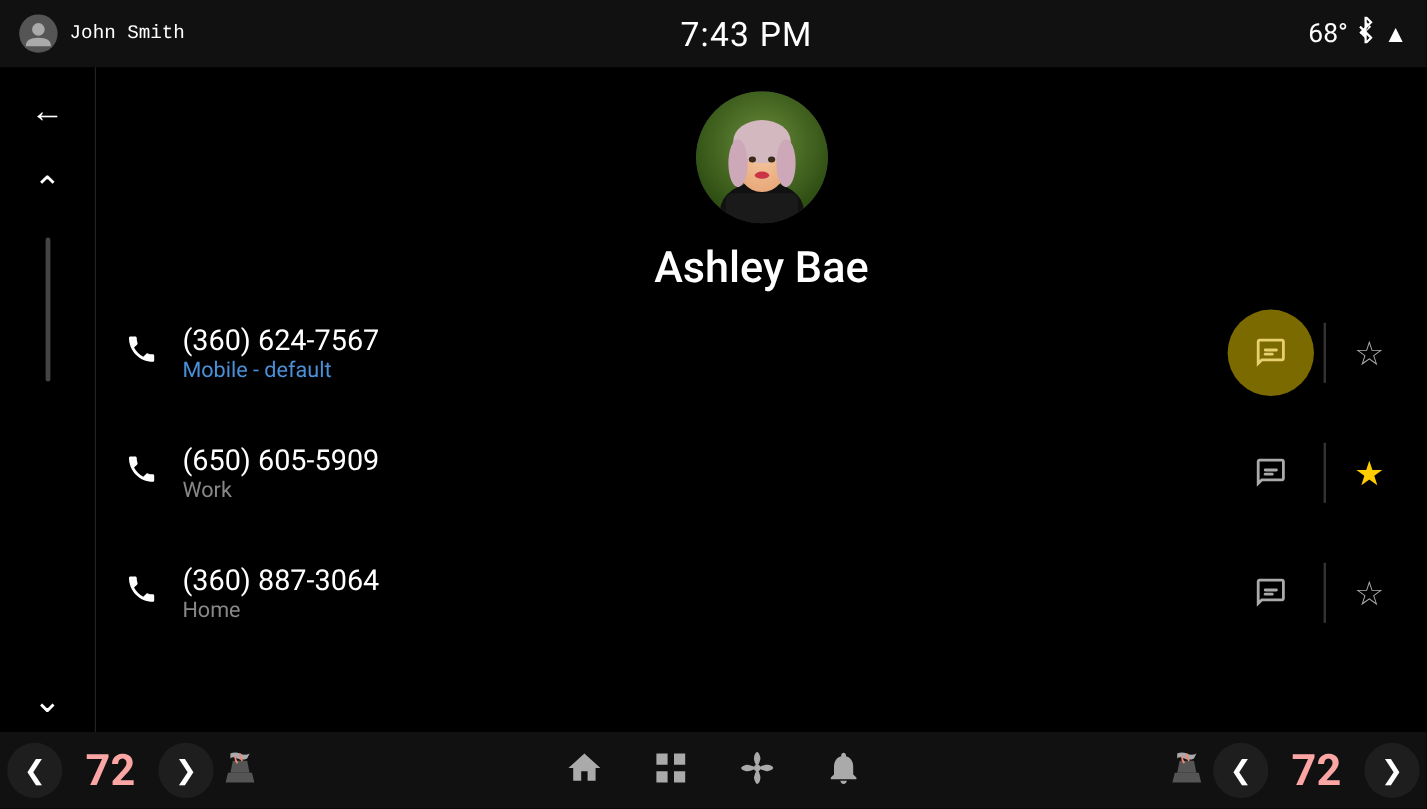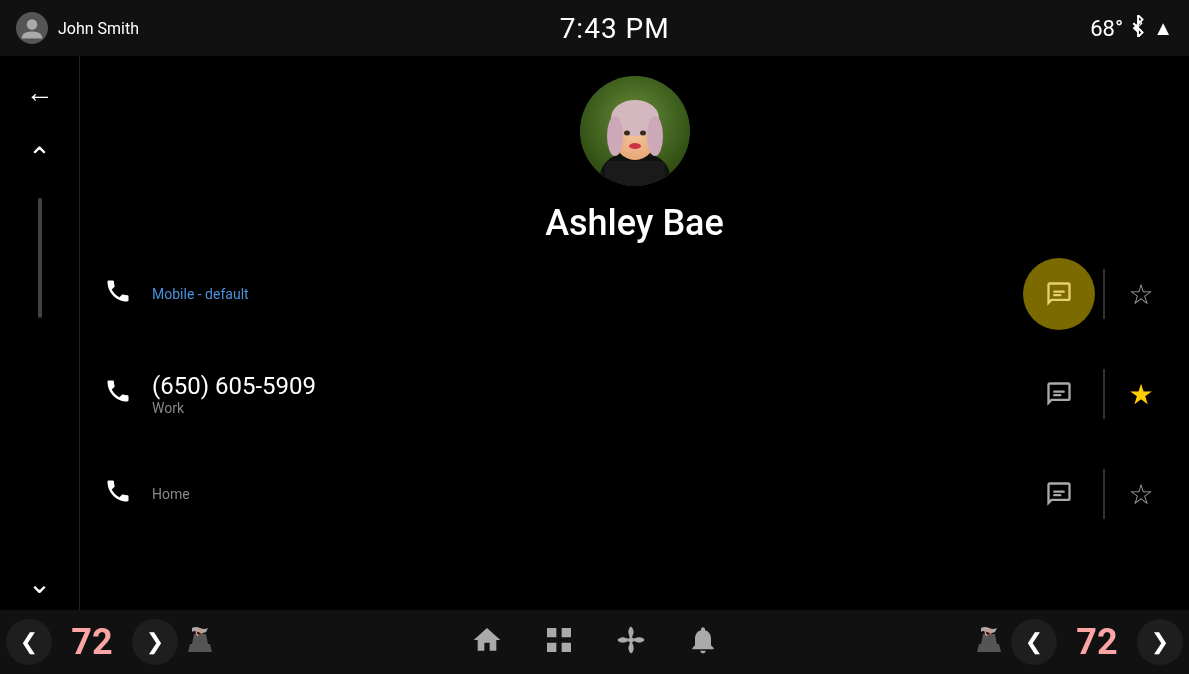--- a/index.html
+++ b/index.html
@@ -19,20 +19,21 @@
       align-items: center;
       justify-content: space-between;
       padding: 8px 16px;
       height: 56px;
       background: #111;
     }
     .status-left {
       display: flex;
       align-items: center;
       gap: 10px;
+      font-family: Liberation Mono, monospace;
     }
     .status-center {
       font-size: 28px;
       font-weight: 400;
       letter-spacing: 1px;
       text-align: right;
     }
     .status-right {
       display: flex;
       align-items: center;
@@ -135,21 +136,21 @@
     }
     .phone-info {
       flex: 1;
     }
     .phone-number {
       font-size: 24px;
       font-weight: 400;
       color: #fff;
     }
     .phone-type {
-      font-size: 14px;
+      font-size: 18px;
       color: #888;
     }
     .phone-type.default {
       color: #4a90d9;
     }
 
     
     .action-buttons {
       display: flex;
       align-items: center;
@@ -323,20 +324,21 @@
 
     <div class="phone-list">
 
       <div class="phone-entry">
         <div class="phone-icon">
           <svg width="28" height="28" viewBox="0 0 24 24" fill="white">
             <path d="M6.6 10.8c1.4 2.8 3.8 5.1 6.6 6.6l2.2-2.2c.3-.3.7-.4 1-.2 1.1.4 2.3.6 3.6.6.6 0 1 .4 1 1V20c0 .6-.4 1-1 1-9.4 0-17-7.6-17-17 0-.6.4-1 1-1h3.5c.6 0 1 .4 1 1 0 1.3.2 2.5.6 3.6.1.3 0 .7-.2 1L6.6 10.8z"></path>
           </svg>
         </div>
         <div class="phone-info">
+          <div class="phone-number">(360) 624-7567</div>
           <div class="phone-type default">Mobile - default</div>
         </div>
         <div class="action-buttons">
           <button class="msg-btn active-msg">
             <svg width="28" height="28" viewBox="0 0 24 24" fill="#e8d070">
               <path d="M20 2H4c-1.1 0-2 .9-2 2v18l4-4h14c1.1 0 2-.9 2-2V4c0-1.1-.9-2-2-2zm0 14H5.2L4 17.2V4h16v12z"></path>
               <rect x="7" y="9" width="10" height="2" fill="#e8d070" rx="1"></rect>
               <rect x="7" y="12" width="7" height="2" fill="#e8d070" rx="1"></rect>
             </svg>
           </button>
@@ -368,20 +370,21 @@
         </div>
       </div>
 
       <div class="phone-entry">
         <div class="phone-icon">
           <svg width="28" height="28" viewBox="0 0 24 24" fill="white">
             <path d="M6.6 10.8c1.4 2.8 3.8 5.1 6.6 6.6l2.2-2.2c.3-.3.7-.4 1-.2 1.1.4 2.3.6 3.6.6.6 0 1 .4 1 1V20c0 .6-.4 1-1 1-9.4 0-17-7.6-17-17 0-.6.4-1 1-1h3.5c.6 0 1 .4 1 1 0 1.3.2 2.5.6 3.6.1.3 0 .7-.2 1L6.6 10.8z"></path>
           </svg>
         </div>
         <div class="phone-info">
+          <div class="phone-number">(360) 887-3064</div>
           <div class="phone-type">Home</div>
         </div>
         <div class="action-buttons">
           <button class="msg-btn">
             <svg width="28" height="28" viewBox="0 0 24 24" fill="#aaa">
               <path d="M20 2H4c-1.1 0-2 .9-2 2v18l4-4h14c1.1 0 2-.9 2-2V4c0-1.1-.9-2-2-2zm0 14H5.2L4 17.2V4h16v12z"></path>
               <rect x="7" y="9" width="10" height="2" fill="#aaa" rx="1"></rect>
               <rect x="7" y="12" width="7" height="2" fill="#aaa" rx="1"></rect>
             </svg>
           </button>

